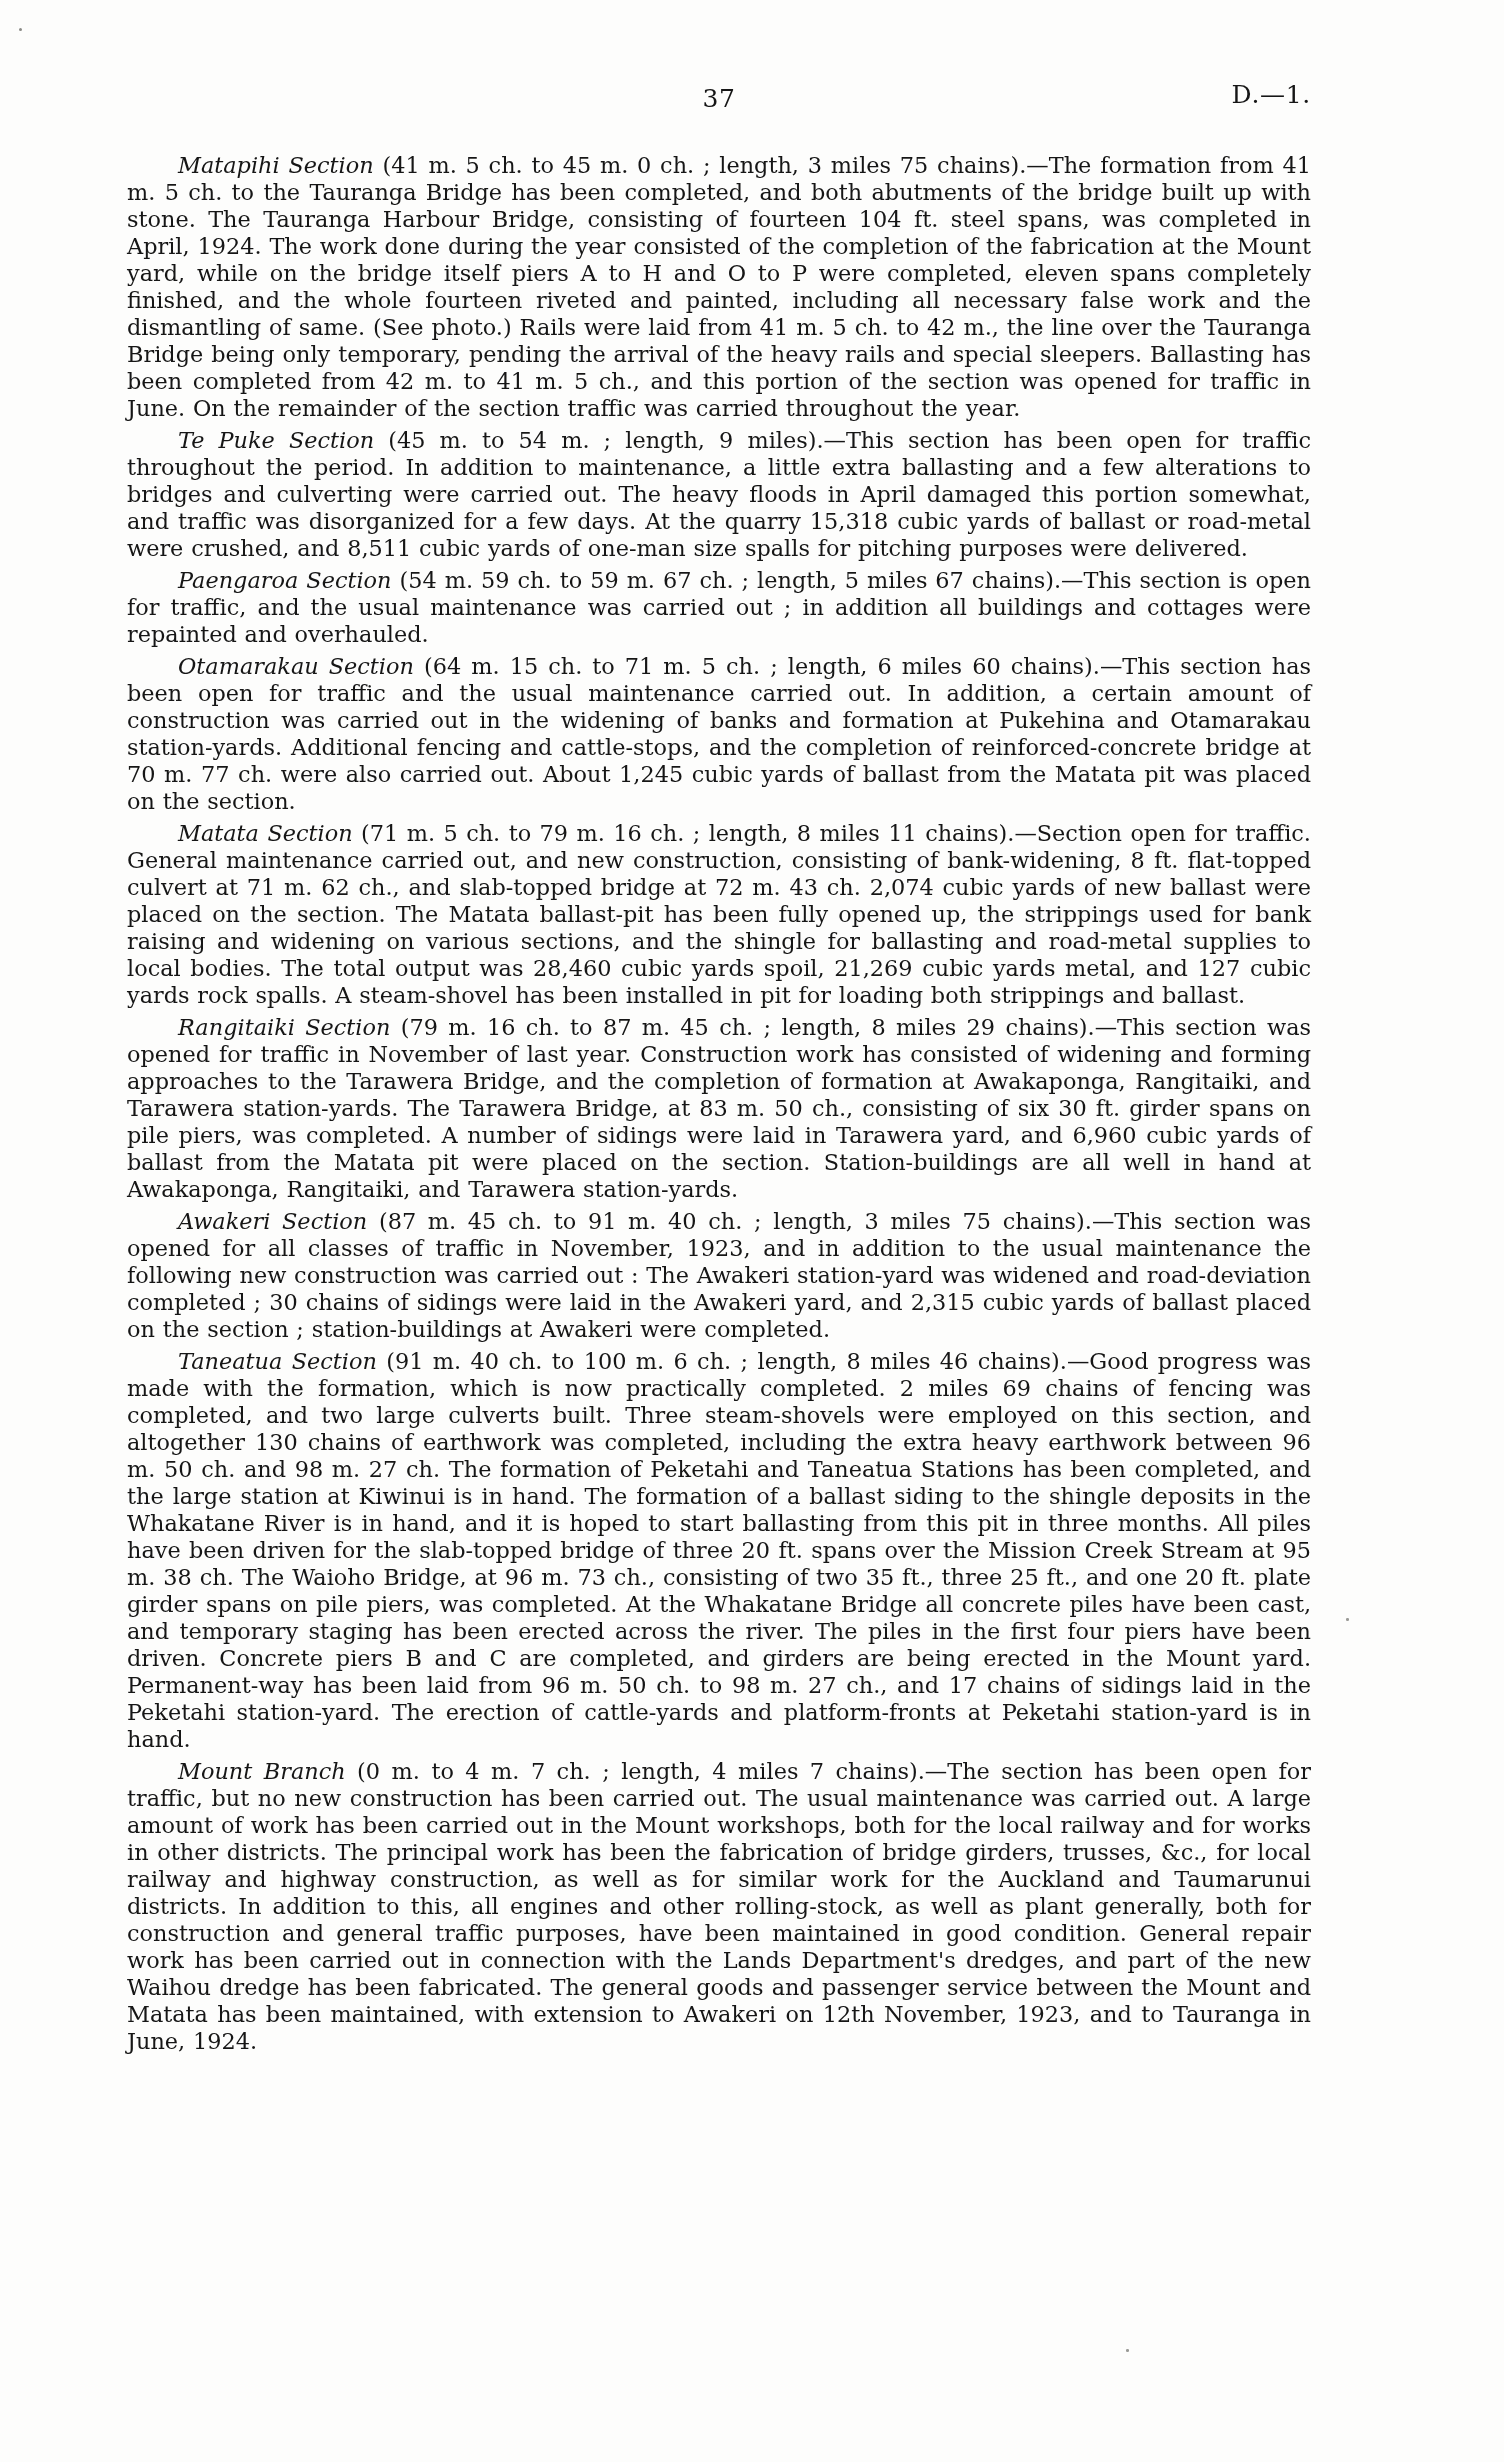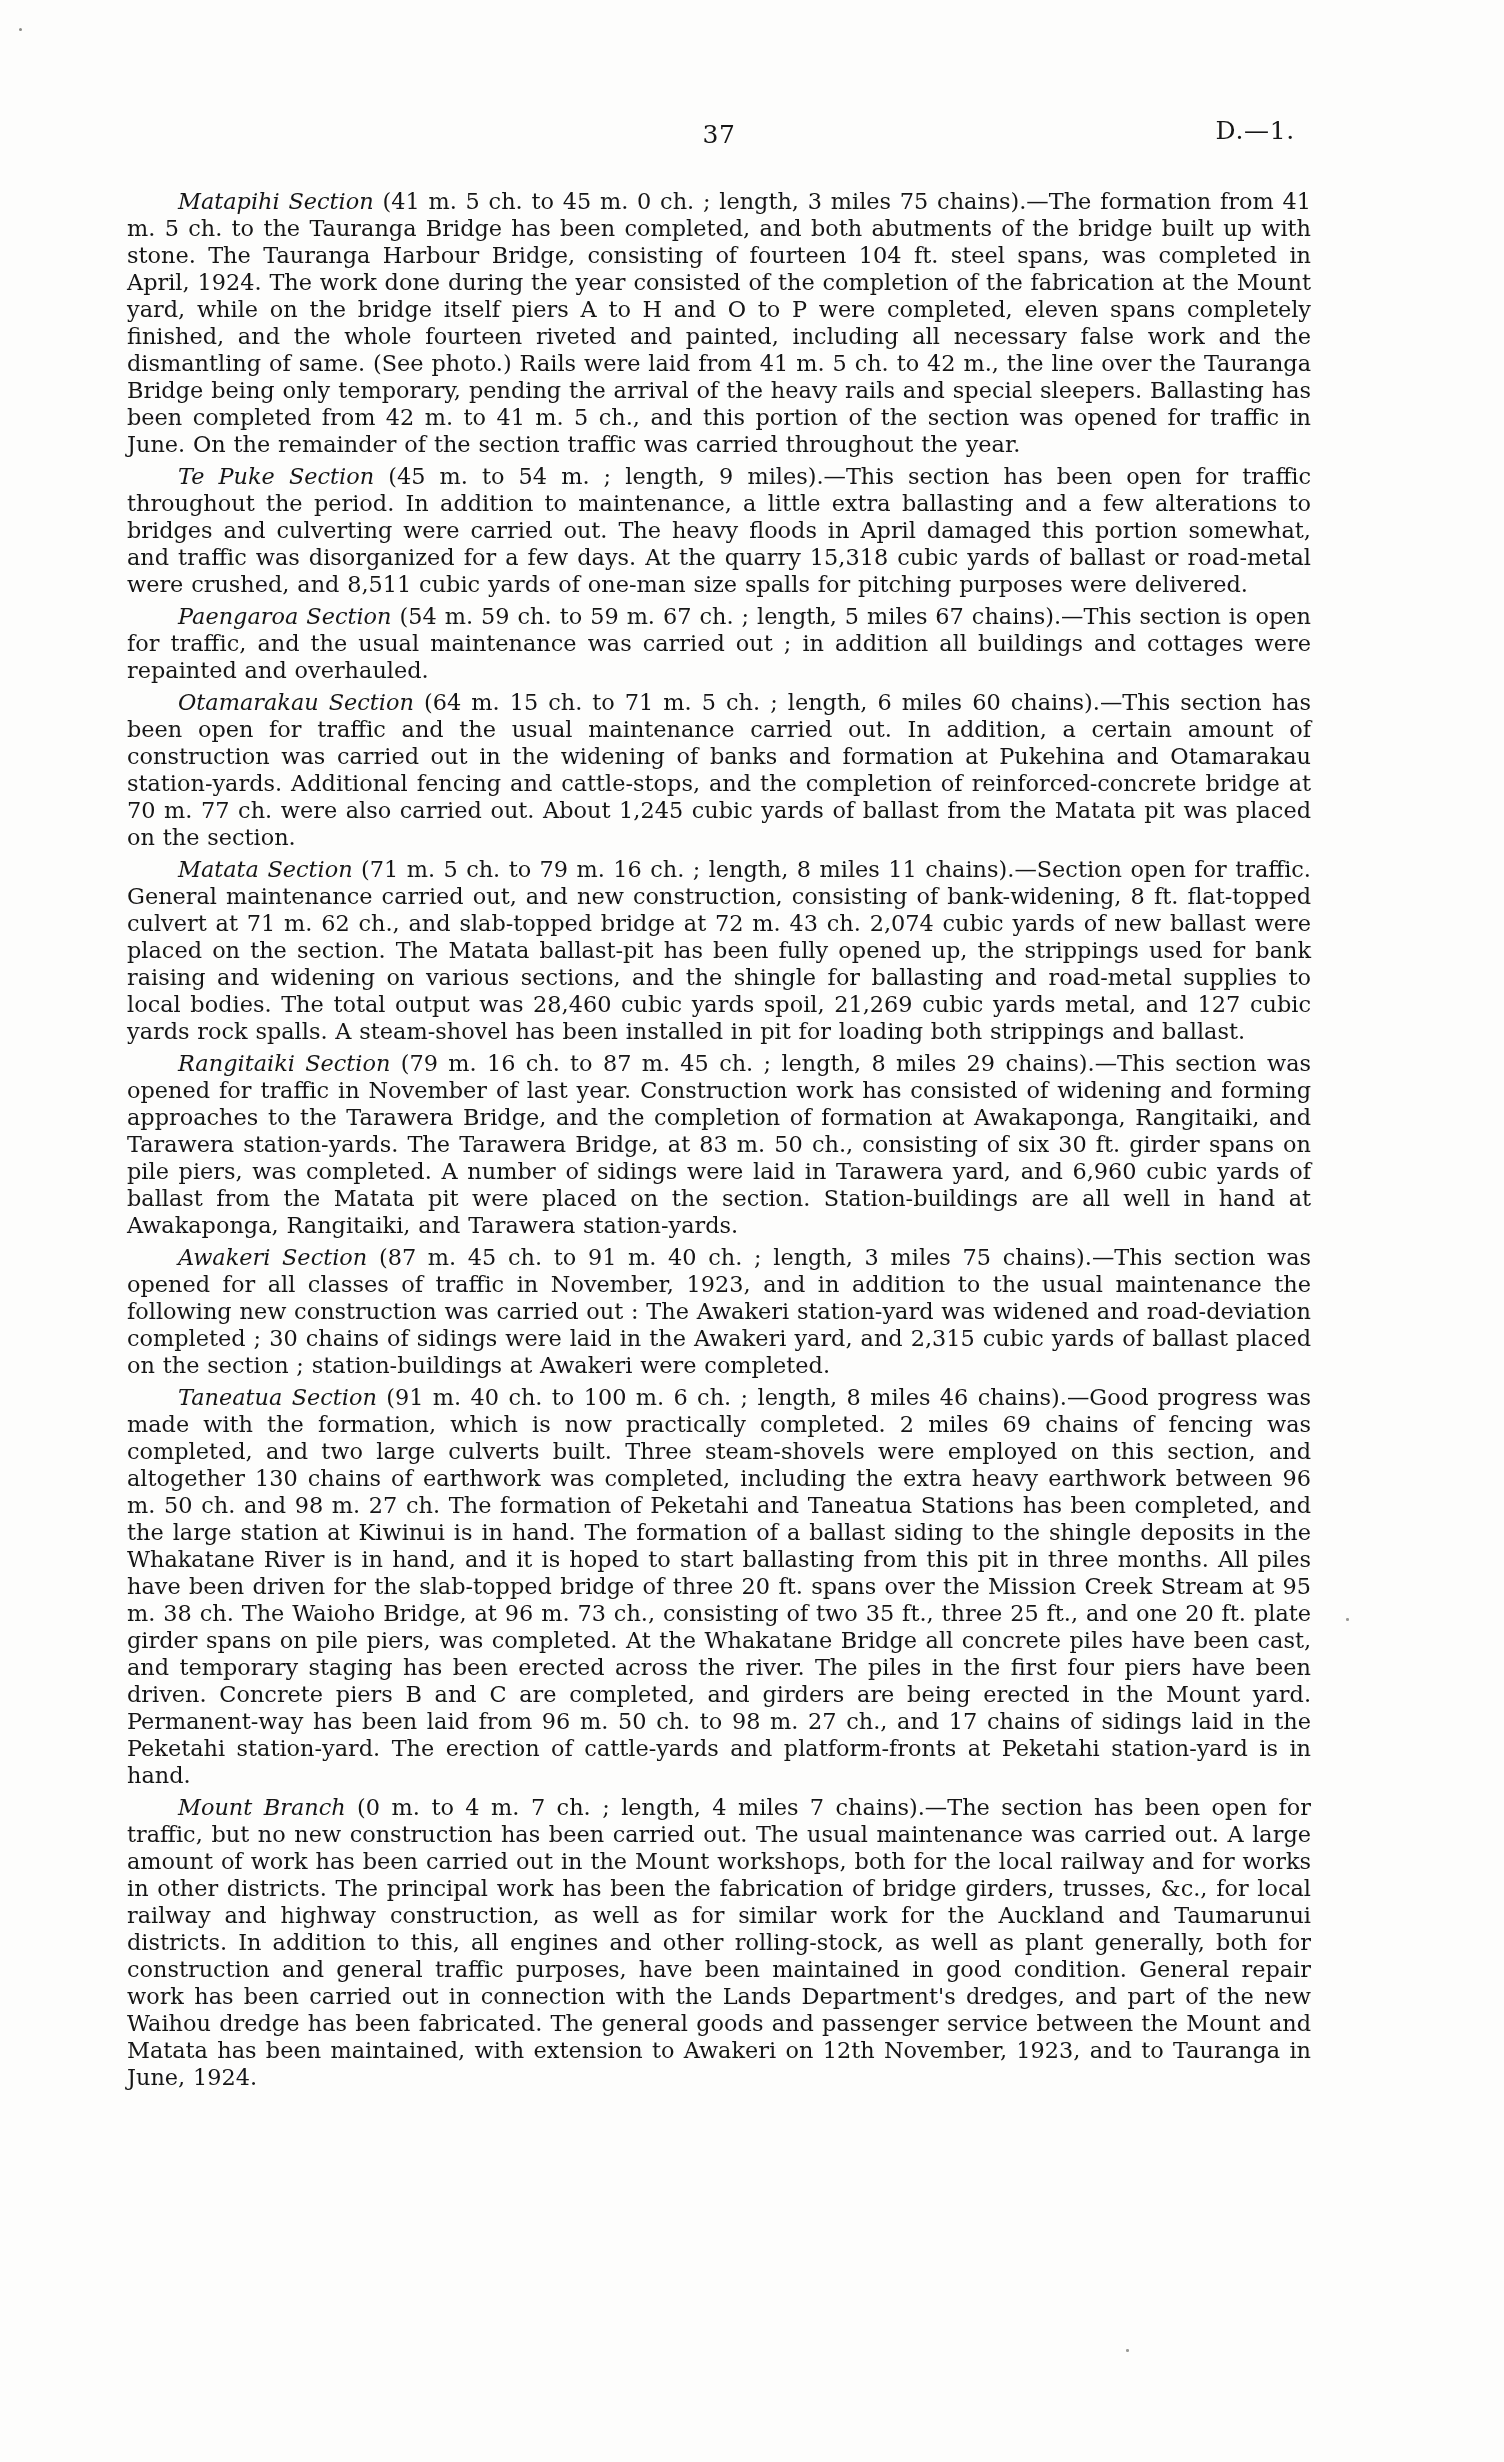--- a/index.html
+++ b/index.html
@@ -8,38 +8,38 @@
     height: 2462px;
     background: #fdfdfc;
     position: relative;
     font-family: "DejaVu Serif", "Liberation Serif", serif;
     color: #161616;
     overflow: hidden;
   }
   .page {
     position: absolute;
     top: 0; left: 0; right: 0; bottom: 0;
-    padding: 120px 193px 0 127px;
+    padding: 84px 193px 0 127px;
     box-sizing: border-box;
   }
   .page-header {
     position: relative;
     height: 32px;
     margin-bottom: 36px;
     font-size: 25px;
     letter-spacing: 0.7px;
   }
   .page-number {
     position: absolute;
     left: 50%;
     transform: translateX(-50%);
   }
   .doc-reference {
     position: absolute;
-    right: 16px;
+    right: 0;
     top: -4px;
   }
   .page-body {
     font-size: 22.4px;
     line-height: 27px;
     text-align: justify;
     word-spacing: 0.7px;
   }
   p.para {
     margin: 0;

